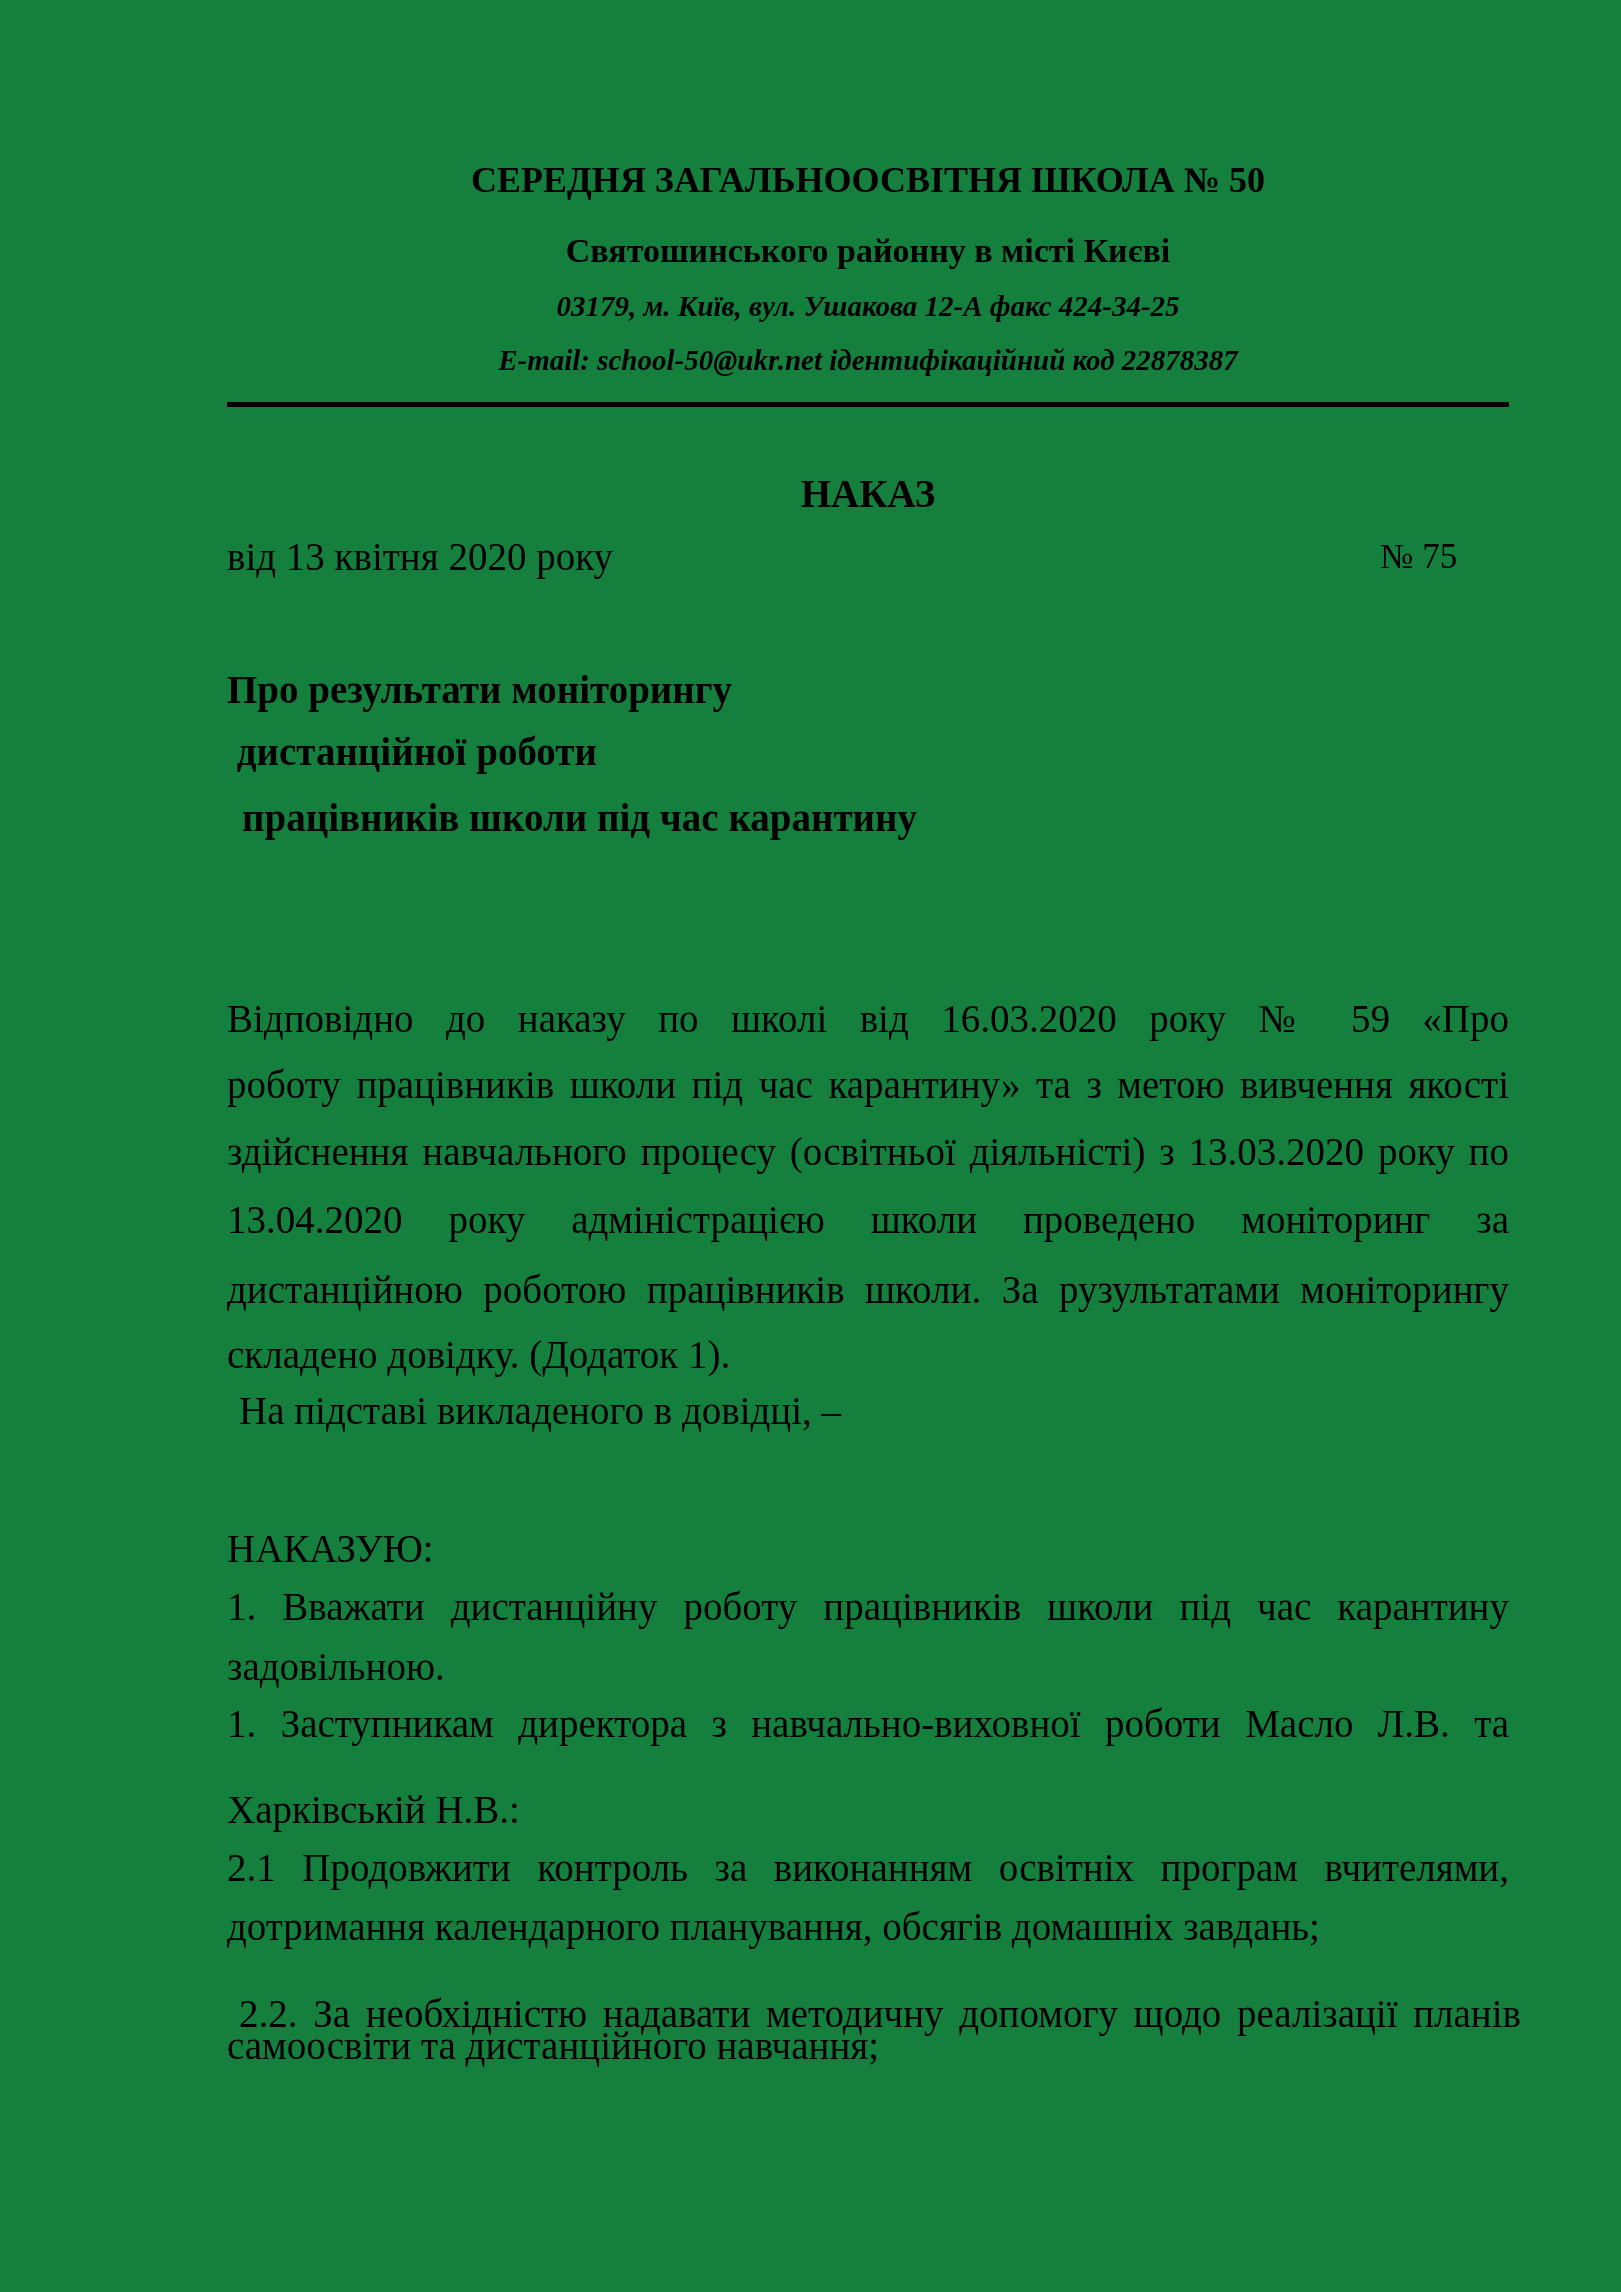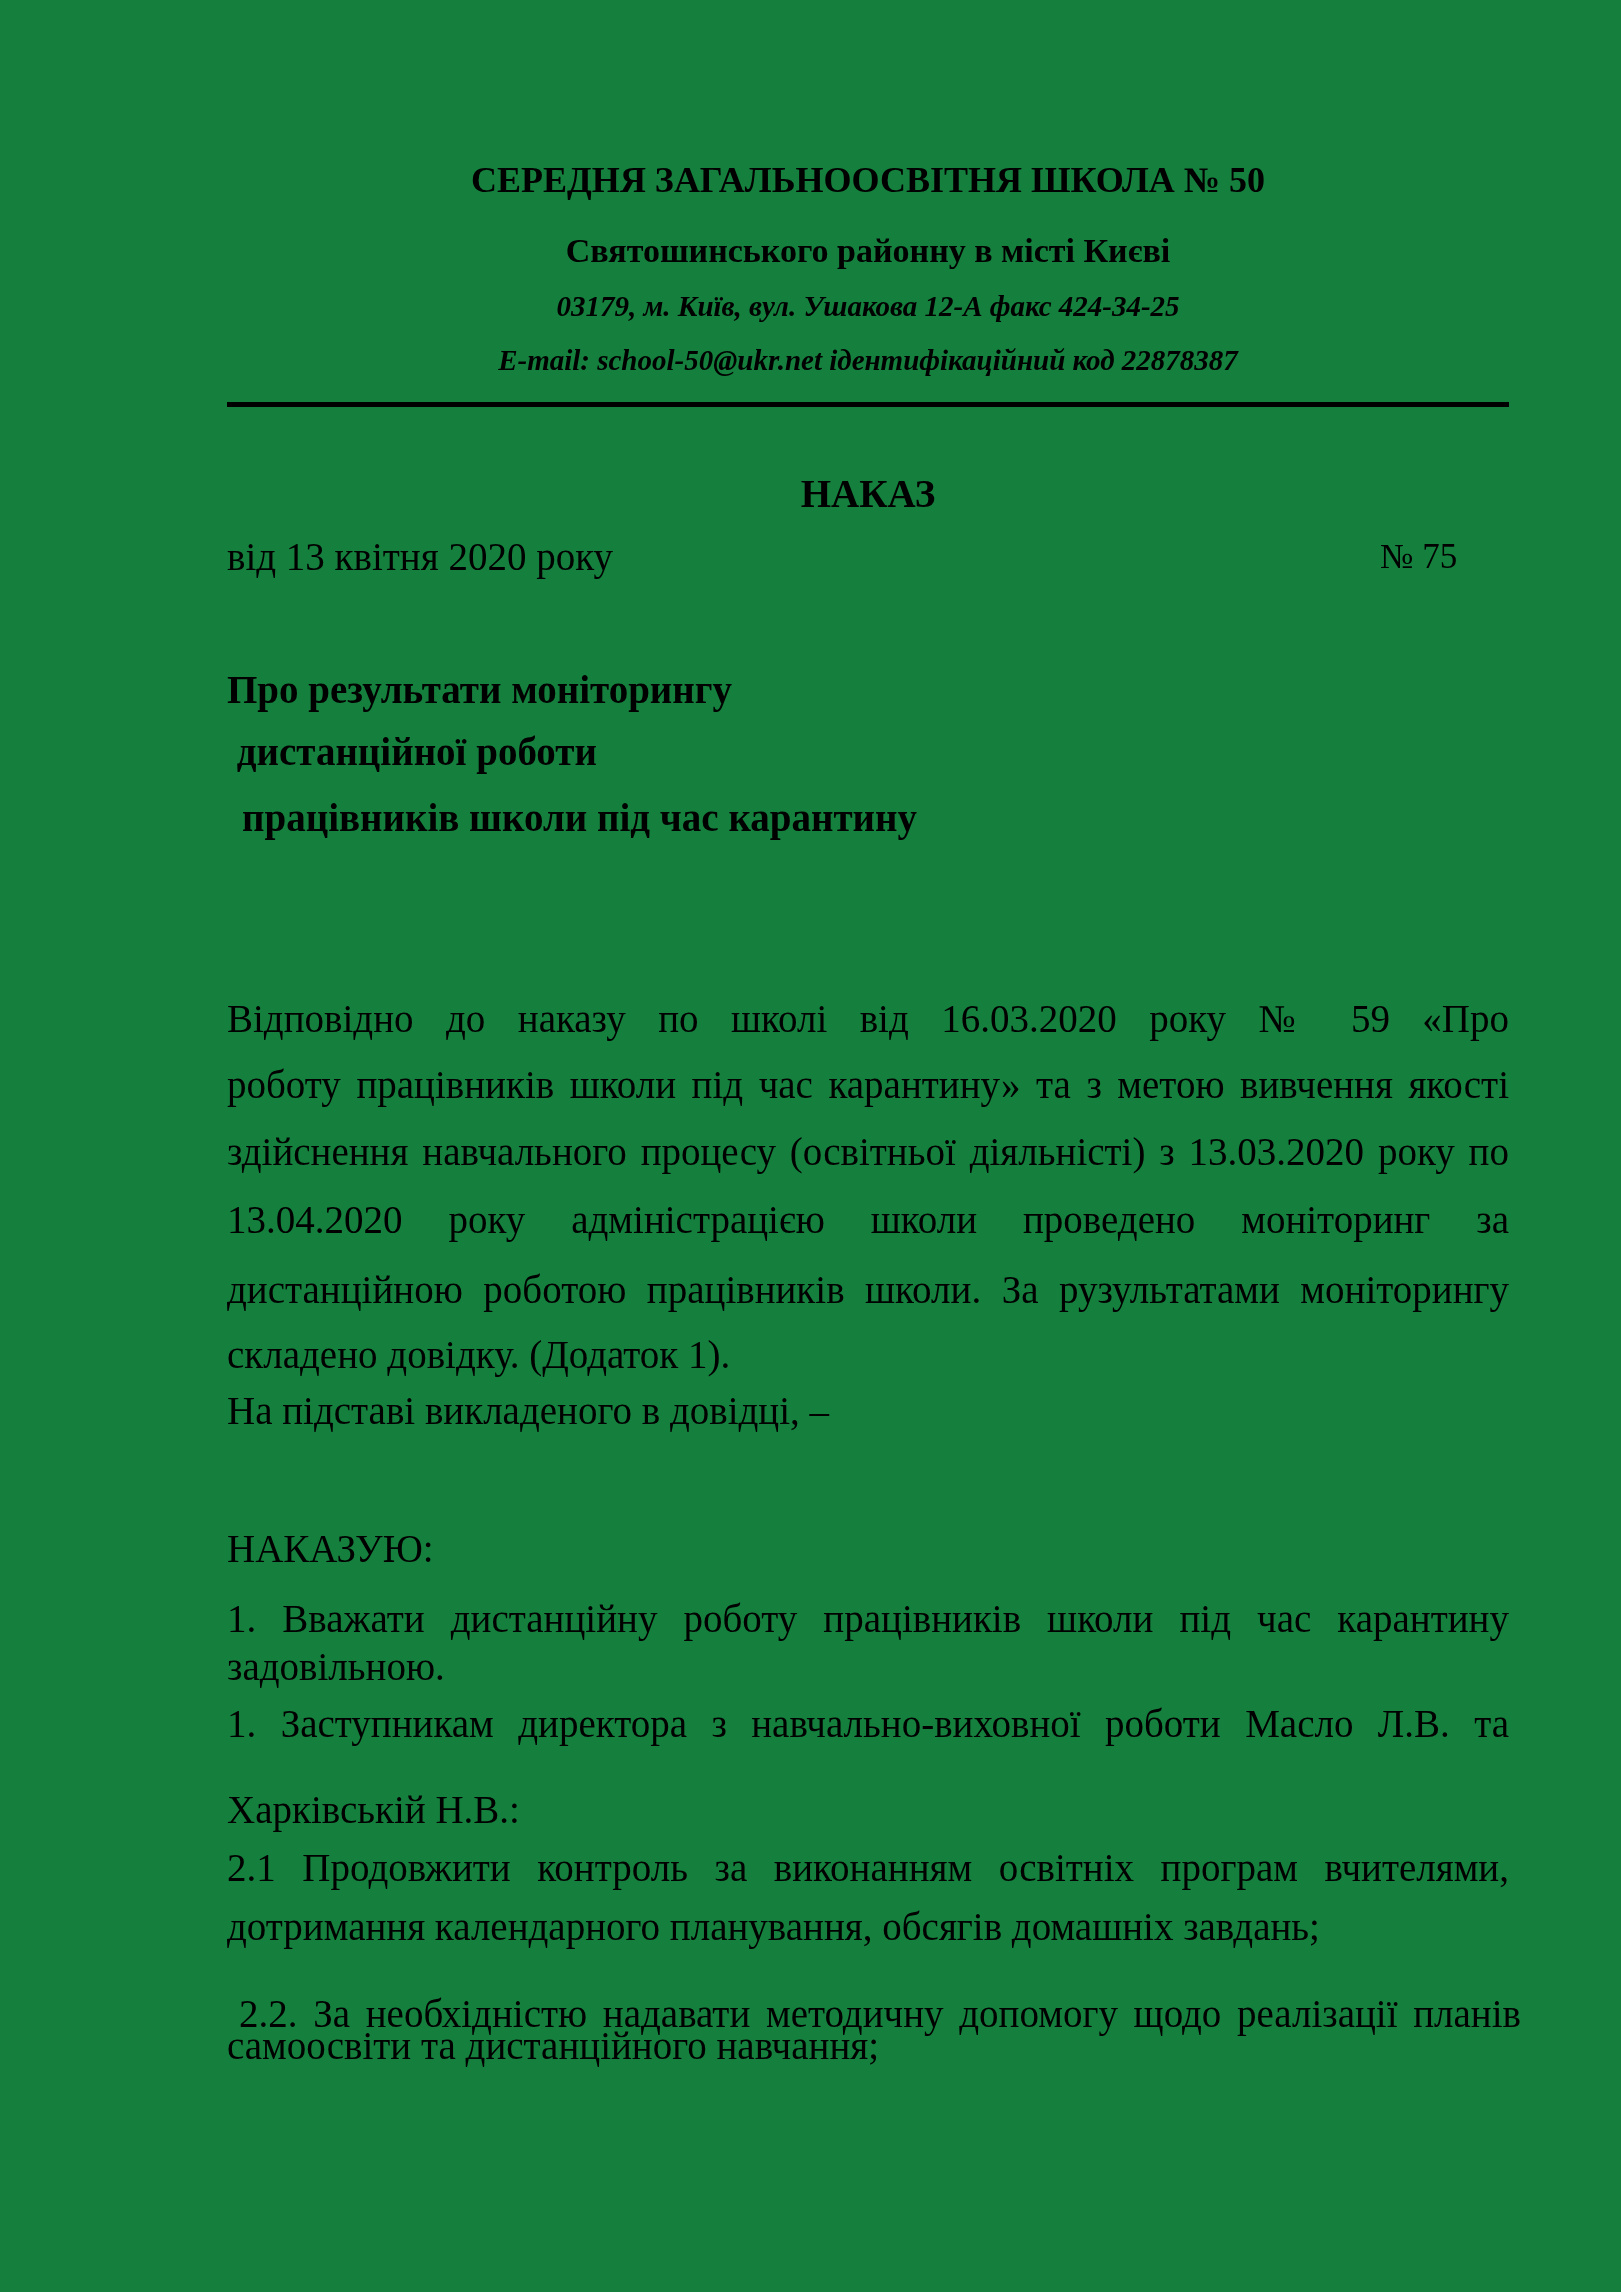--- a/index.html
+++ b/index.html
@@ -33,25 +33,25 @@
   <div class="ln bold" style="top:670px; white-space:pre;">Про результати моніторингу</div>
   <div class="ln bold" style="top:732px; white-space:pre;"> дистанційної роботи</div>
   <div class="ln bold" style="top:798px; white-space:pre;margin-left:15px;">працівників школи під час карантину</div>
 
   <div class="ln just" style="top:999px;">Відповідно до наказу по школі від 16.03.2020 року № 59 «Про</div>
   <div class="ln just" style="top:1065px;">роботу працівників школи під час карантину» та з метою вивчення якості</div>
   <div class="ln just" style="top:1132px;">здійснення навчального процесу (освітньої діяльністі) з 13.03.2020 року по</div>
   <div class="ln just" style="top:1200px;">13.04.2020 року адміністрацією школи проведено моніторинг за</div>
   <div class="ln just" style="top:1270px;">дистанційною роботою працівників школи. За рузультатами моніторингу</div>
   <div class="ln" style="top:1335px;">складено довідку. (Додаток 1).</div>
-  <div class="ln" style="top:1391px;">На підставі викладеного в довідці, –</div>
+  <div class="ln" style="top:1391px;margin-left:12px;">На підставі викладеного в довідці, –</div>
 
   <div class="ln" style="top:1529px;">НАКАЗУЮ:</div>
 
-  <div class="ln just" style="top:1587px;margin-top:12px;">1. Вважати дистанційну роботу працівників школи під час карантину</div>
+  <div class="ln just" style="top:1587px;">1. Вважати дистанційну роботу працівників школи під час карантину</div>
   <div class="ln" style="top:1647px;">задовільною.</div>
 
   <div class="ln just" style="top:1704px;">1. Заступникам директора з навчально-виховної роботи Масло Л.В. та</div>
   <div class="ln" style="top:1790px;">Харківській Н.В.:</div>
 
   <div class="ln just" style="top:1848px;">2.1 Продовжити контроль за виконанням освітніх програм вчителями,</div>
   <div class="ln" style="top:1907px;">дотримання календарного планування, обсягів домашніх завдань;</div>
 
   <div class="ln just" style="top:1994px;margin-left:12px;">2.2. За необхідністю надавати методичну допомогу щодо реалізації планів</div>
   <div class="ln" style="top:2026px;">самоосвіти та дистанційного навчання;</div>

